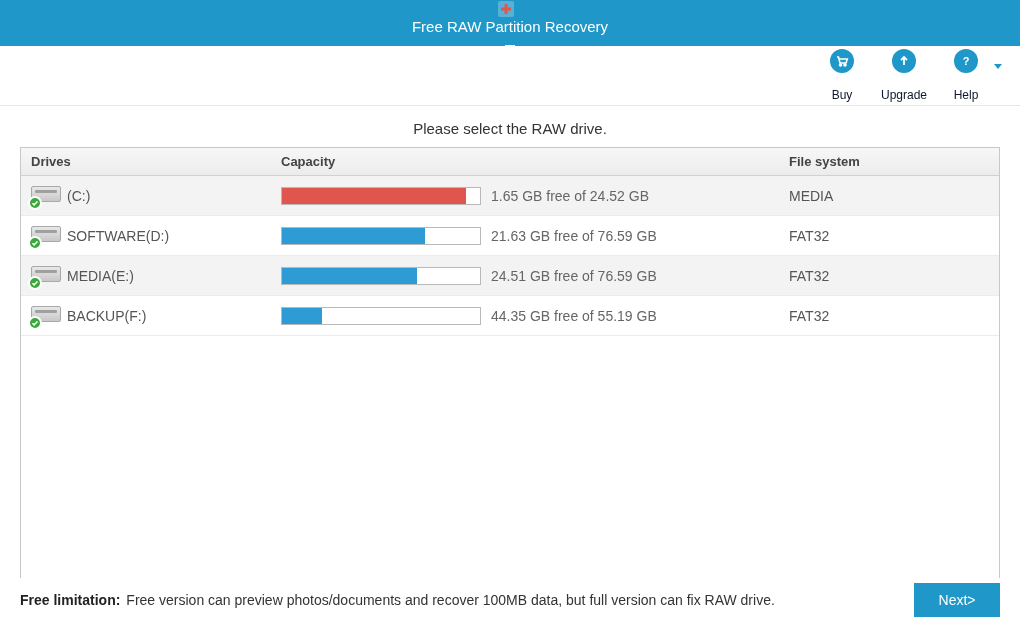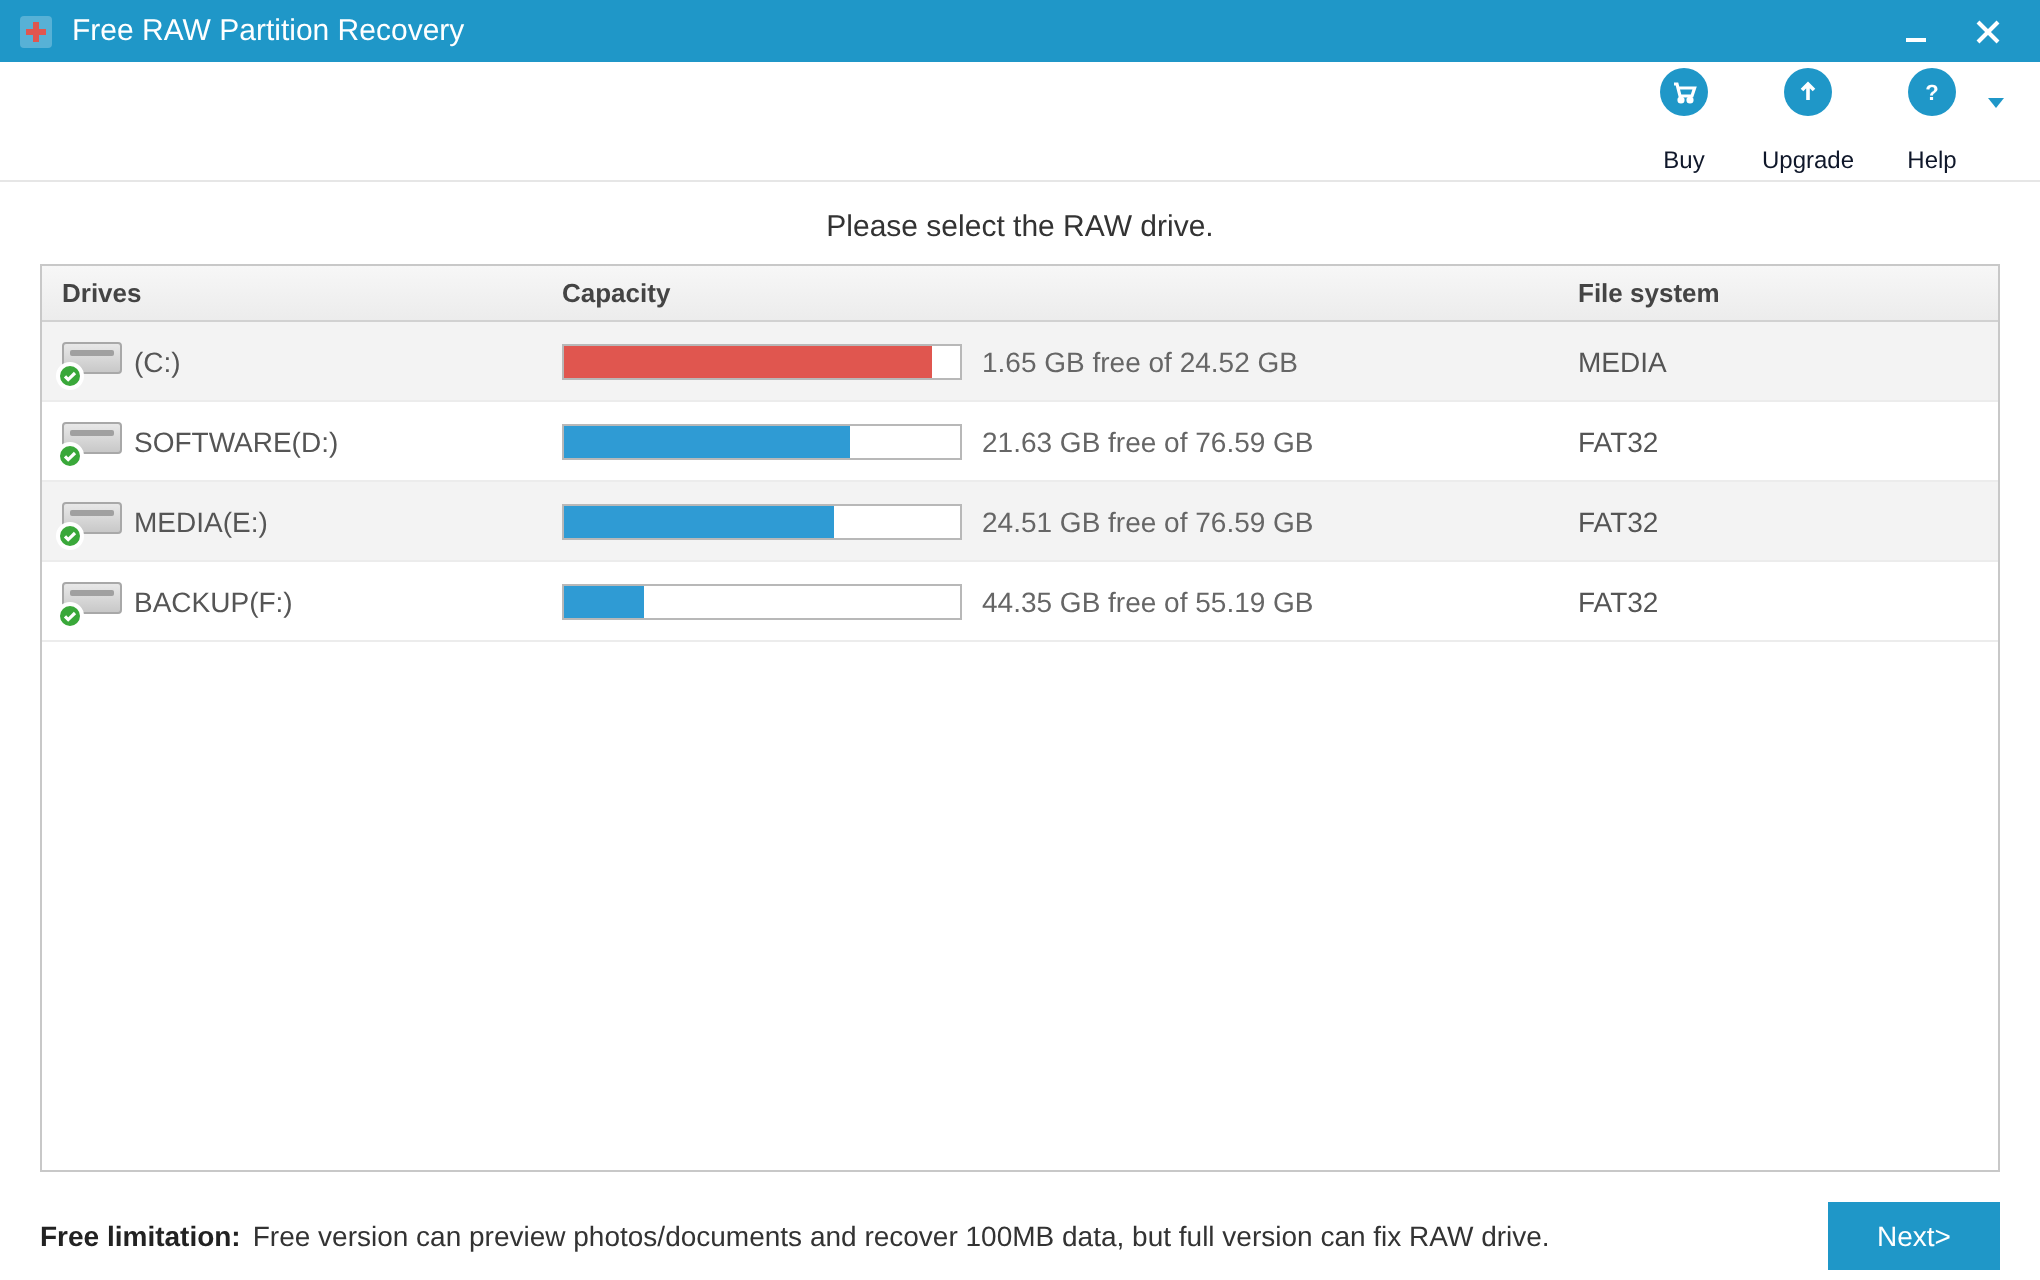--- a/index.html
+++ b/index.html
@@ -6,26 +6,27 @@
   body {
     font-family: "Segoe UI", Tahoma, Arial, sans-serif;
     font-size: 13px;
     background: #fff;
     width: 1020px;
     height: 640px;
     overflow: hidden;
     color: #333;
   }
   .titlebar {
-    height: 31px;
+    height: 46px;
     background: #1f97c8;
     display: flex;
     align-items: center;
     padding: 0 8px;
     color: #fff;
+    flex-direction: column;
   }
   .titlebar .app-icon {
     width: 20px; height: 20px;
     display: inline-flex; align-items: center; justify-content: center;
     margin-right: 8px;
   }
   .titlebar .title { font-size: 15px; font-weight: 400; }
   .titlebar .spacer { flex: 1; }
   .titlebar .win-btn {
     width: 36px; height: 34px;
@@ -108,21 +109,21 @@
   .bar {
     width: 200px; height: 18px;
     border: 1px solid #b8b8b8; background:#fff;
     position: relative;
   }
   .bar .fill { position:absolute; left:0; top:0; bottom:0; }
   .fill-red  { background:#e0564f; }
   .fill-blue { background:#2f9bd4; }
   .cap-text { color:#666; font-size:14px; }
   .bottombar {
-    position: absolute; left:0; bottom:0;
+    position: absolute; left:0; bottom:18px;
     width: 1020px; height: 44px;
     display:flex; align-items:center;
     padding: 0 20px;
     background:#fff;
   }
   .bottombar .lim-label { font-weight:bold; font-size:14px; color:#222; margin-right:6px;}
   .bottombar .lim-text { font-size:14px; color:#333; }
   .bottombar .nextbtn {
     margin-left:auto;
     background:#1f97c8; color:#fff;

